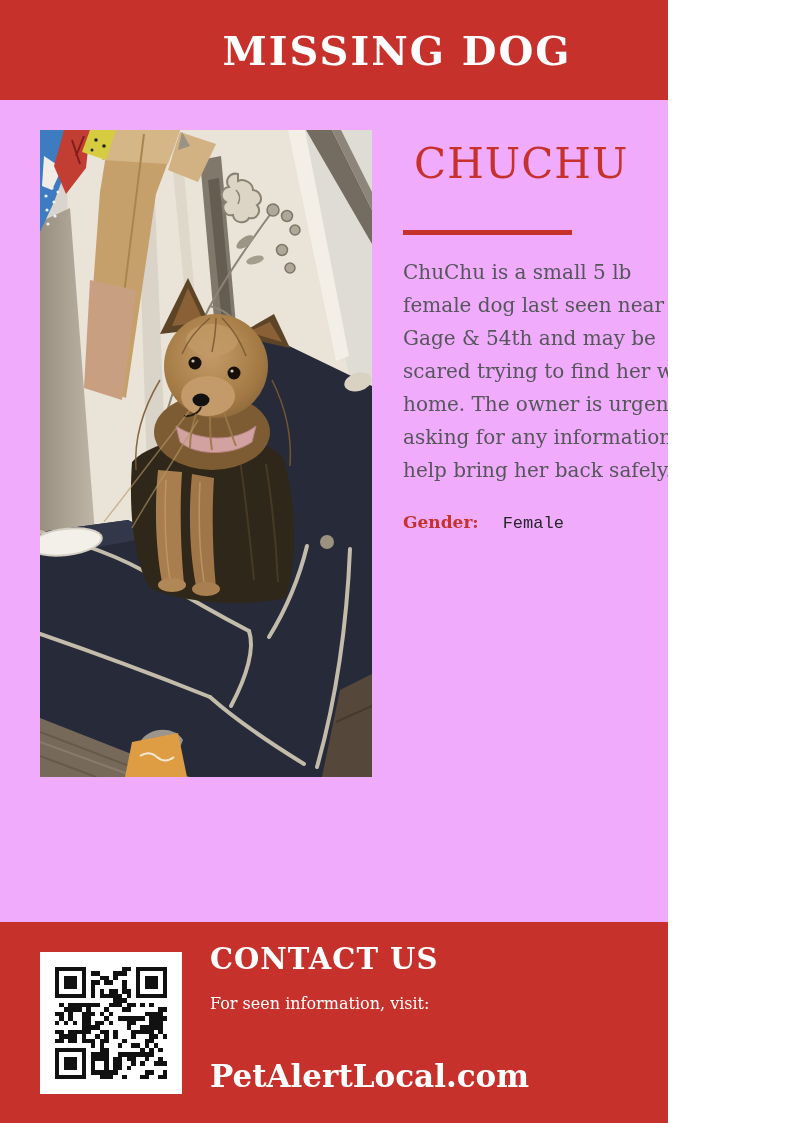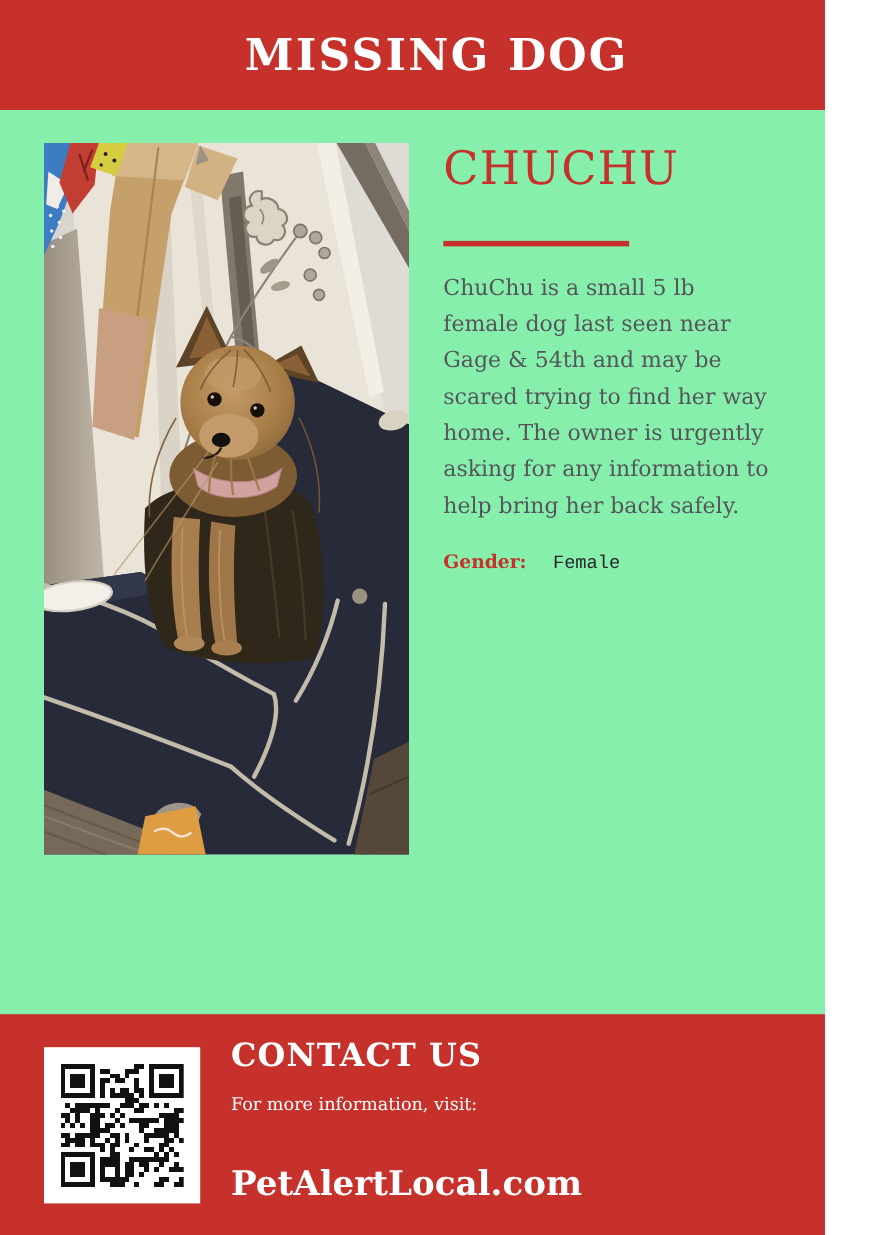--- a/index.html
+++ b/index.html
@@ -1,27 +1,27 @@
 <!DOCTYPE html>
 <html style="--accent: #C6312C; --link: #EFA233;"><head>
 <meta charset="utf-8">
 <style>
   html,body{margin:0;padding:0;background:#fff;}
-  .page{position:relative;width:750px;height:1123px;background:#86efac;overflow:hidden;
+  .page{position:relative;width:668px;height:1123px;background:#f0abfc;overflow:hidden;
         font-family:"DejaVu Serif", serif;}
   
   .banner{position:absolute;top:0;left:0;width:794px;height:100px;background:var(--accent,#C6312C);
           display:flex;align-items:center;justify-content:center;}
   .banner h1{margin:0;color:#fff;font-size:40px;font-weight:700;letter-spacing:2px;}
   
   .photo{position:absolute;left:40px;top:130px;width:332px;height:647px;margin:0;overflow:hidden;}
   .photo svg{display:block;}
   
   .details{position:absolute;left:403px;top:128px;width:300px;}
-  .details h2{margin:0;font-size:42px;line-height:50px;font-weight:400;letter-spacing:1px;
+  .details h2{margin:11px;font-size:42px;line-height:50px;font-weight:400;letter-spacing:1px;
               color:var(--accent,#C6312C);}
   .divider{width:169px;height:5px;background:var(--accent,#C6312C);margin-top:41px;}
   .details p{margin:21px 0 0 0;font-size:20px;line-height:33px;color:#55565A;}
   .attr-row{margin-top:25px;font-size:17px;}
   .attr-label{color:var(--accent,#C6312C);font-weight:700;text-align:right;}
   .attr-value{color:#26262A;margin-left:24px;font-family:Liberation Mono, monospace;}
   
   .footer{position:absolute;top:922px;left:0;width:794px;height:201px;background:var(--accent,#C6312C);}
   .qr-box{position:absolute;left:40px;top:30px;width:142px;height:142px;background:#fff;
           display:flex;align-items:center;justify-content:center;}
@@ -443,17 +443,17 @@
           <rect x="2" y="2" width="3" height="3" fill="#111"></rect>
           <rect x="18" y="0" width="7" height="7" fill="#111"></rect>
           <rect x="19" y="1" width="5" height="5" fill="#fff"></rect>
           <rect x="20" y="2" width="3" height="3" fill="#111"></rect>
           <rect x="0" y="18" width="7" height="7" fill="#111"></rect>
           <rect x="1" y="19" width="5" height="5" fill="#fff"></rect>
           <rect x="2" y="20" width="3" height="3" fill="#111"></rect>
         </svg>
     </div>
     <h2 class="f-heading">CONTACT US</h2>
-    <p class="f-info">For more information, visit:</p>
+    <p class="f-info">For seen information, visit:</p>
     <div class="f-site">PetAlertLocal.com</div>
   </footer>
 
 </div>
 
 </body></html>

